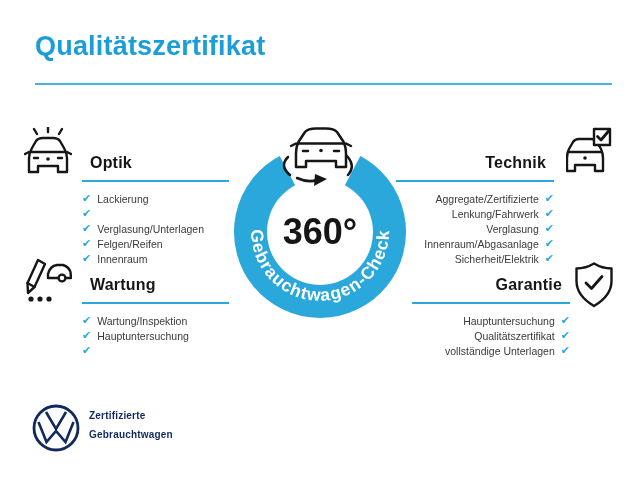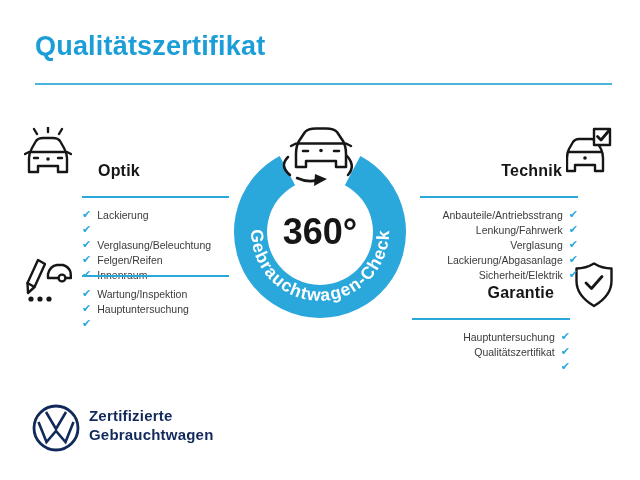--- a/index.html
+++ b/index.html
@@ -11,58 +11,58 @@
   .page-title{
     position:absolute;left:35px;top:31px;
     font-size:27px;font-weight:bold;color:#1b9ed8;letter-spacing:.2px;
   }
   .header-rule{
     position:absolute;left:35px;top:83px;width:577px;height:2px;background:#49b3dc;
   }
   
   .section{position:absolute;}
   .section h2{
-    margin:16px;font-size:16px;line-height:18px;font-weight:bold;color:#161616;letter-spacing:.2px;
+    margin:8px;font-size:16px;line-height:18px;font-weight:bold;color:#161616;letter-spacing:.2px;
   }
   .section .rule{height:2px;background:#2aa7db;margin-top:7px;}
   .section ul{list-style:none;margin:9px 0 0 0;padding:0;}
   .section li{
     display:flex;align-items:center;gap:6px;height:15px;
     font-size:10.5px;color:#3a3a3a;white-space:nowrap;
   }
   .check{
     font-family:"DejaVu Sans",sans-serif;font-size:11px;line-height:11px;
     color:#2aa7db;font-weight:bold;
   }
   .sec-left{text-align:left;}
   .sec-right{text-align:right;}
   .sec-right h2{text-align:right;}
   .sec-right .rule{margin-left:auto;}
   .sec-right li{justify-content:flex-end;}
   #section-optik{left:82px;top:146px;width:150px;}
   #section-optik .rule{width:147px;}
-  #section-technik{left:408px;top:146px;width:170px;}
+  #section-technik{left:384px;top:146px;width:170px;}
   #section-technik .rule{width:158px;}
   #section-wartung{left:82px;top:268px;width:150px;}
   #section-wartung .rule{width:147px;}
   #section-garantie{left:400px;top:268px;width:170px;}
   #section-garantie .rule{width:158px;}
   
   .corner-icon{position:absolute;}
   #icon-optik{left:24px;top:127px;}
   #icon-technik{left:566px;top:127px;}
   #icon-wartung{left:24px;top:257px;}
   #icon-garantie{left:572px;top:261px;}
   
   .center-badge{position:absolute;left:215px;top:108px;}
   
   .footer-logo{position:absolute;left:31px;top:403px;}
   .footer-text{
     position:absolute;left:89px;top:406px;
-    font-size:15px;line-height:19px;font-weight:bold;color:#12295c;letter-spacing:.2px;
+    font-size:10px;line-height:19px;font-weight:bold;color:#12295c;letter-spacing:.2px;
   }
 </style>
 </head>
 <body>
 
 <div class="stage">
 
   <div class="page-title">Qualitätszertifikat</div>
   <div class="header-rule"></div>
 
@@ -108,61 +108,62 @@
     <ul>
       <li>
           <span class="check">✔</span>
           <span>Lackierung</span>
         </li>
       <li>
           <span class="check">✔</span>
         </li>
       <li>
           <span class="check">✔</span>
-          <span>Verglasung/Beleuchtung</span>
+          <span>Verglasung/Unterlagen</span>
         </li>
       <li>
           <span class="check">✔</span>
           <span>Felgen/Reifen</span>
         </li>
       <li>
           <span class="check">✔</span>
           <span>Innenraum</span>
         </li>
     </ul>
   </div>
 
   <div class="section sec-right" id="section-technik">
     <h2>Technik</h2>
     <div class="rule"></div>
     <ul>
       <li>
-          <span>Anbauteile/Antriebsstrang</span>
+          <span>Aggregate/Zertifizierte</span>
           <span class="check">✔</span>
         </li>
       <li>
           <span>Lenkung/Fahrwerk</span>
           <span class="check">✔</span>
         </li>
       <li>
           <span>Verglasung</span>
           <span class="check">✔</span>
         </li>
       <li>
-          <span>Lackierung/Abgasanlage</span>
+          <span>Innenraum/Abgasanlage</span>
           <span class="check">✔</span>
         </li>
       <li>
           <span>Sicherheit/Elektrik</span>
           <span class="check">✔</span>
         </li>
     </ul>
   </div>
 
   <div class="section sec-left" id="section-wartung">
+    <h2>Wartung</h2>
     <div class="rule"></div>
     <ul>
       <li>
           <span class="check">✔</span>
           <span>Wartung/Inspektion</span>
         </li>
       <li>
           <span class="check">✔</span>
           <span>Hauptuntersuchung</span>
         </li>
@@ -178,20 +179,21 @@
     <ul>
       <li>
           <span>Hauptuntersuchung</span>
           <span class="check">✔</span>
         </li>
       <li>
           <span>Qualitätszertifikat</span>
           <span class="check">✔</span>
         </li>
       <li>
+          <span>vollständige Unterlagen</span>
           <span class="check">✔</span>
         </li>
     </ul>
   </div>
 
   <svg class="center-badge" width="210" height="217" viewBox="215 108 210 217">
 
     <path d="M352.6,170.6 A69.5,69.5 0 1 1 287.4,170.6" fill="none" stroke="#2aa7db" stroke-width="33"></path>
 
     <defs>

